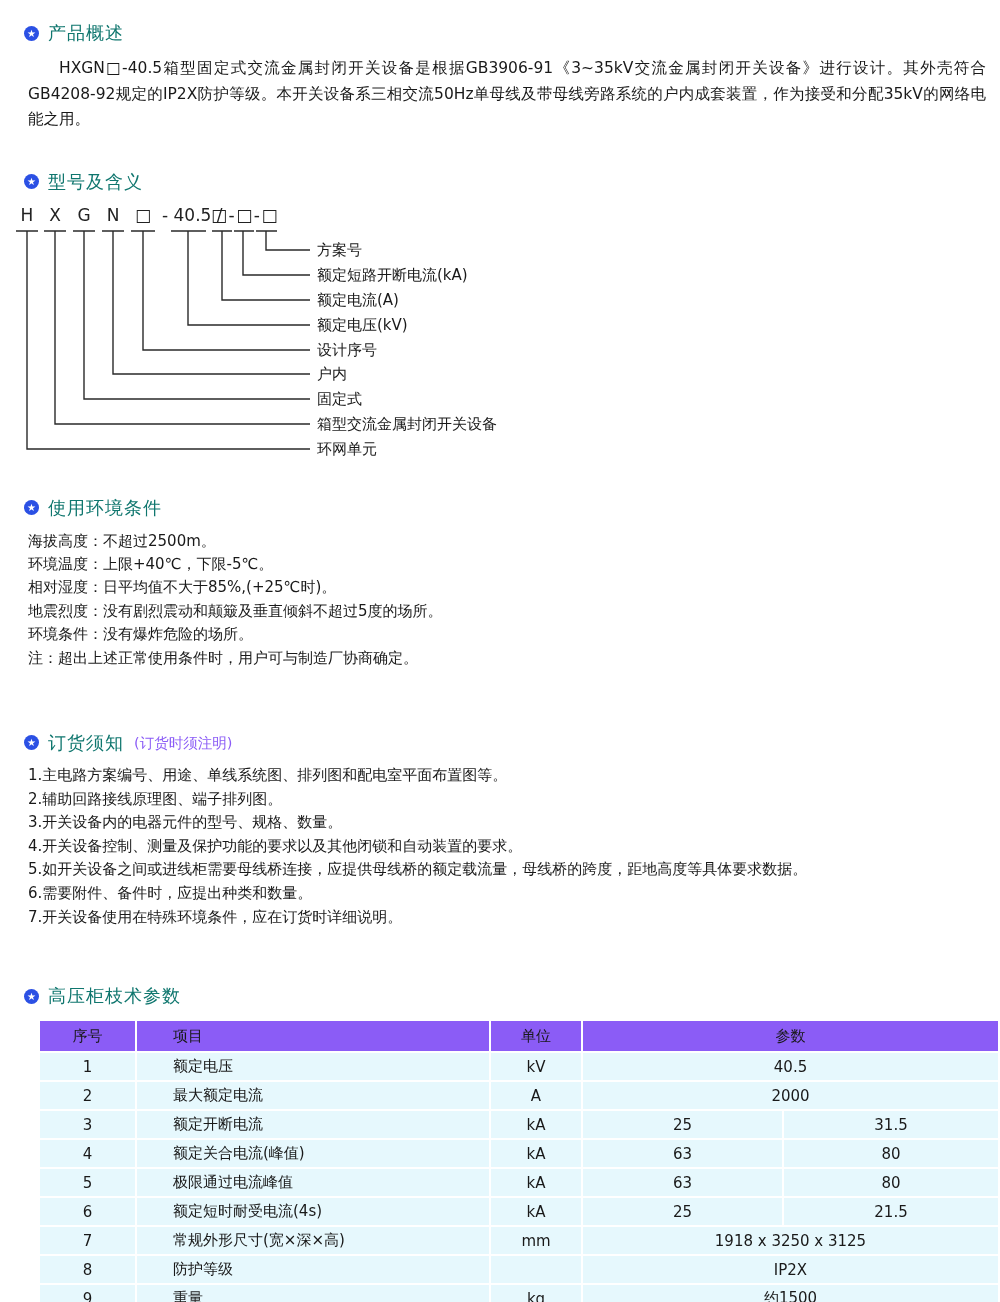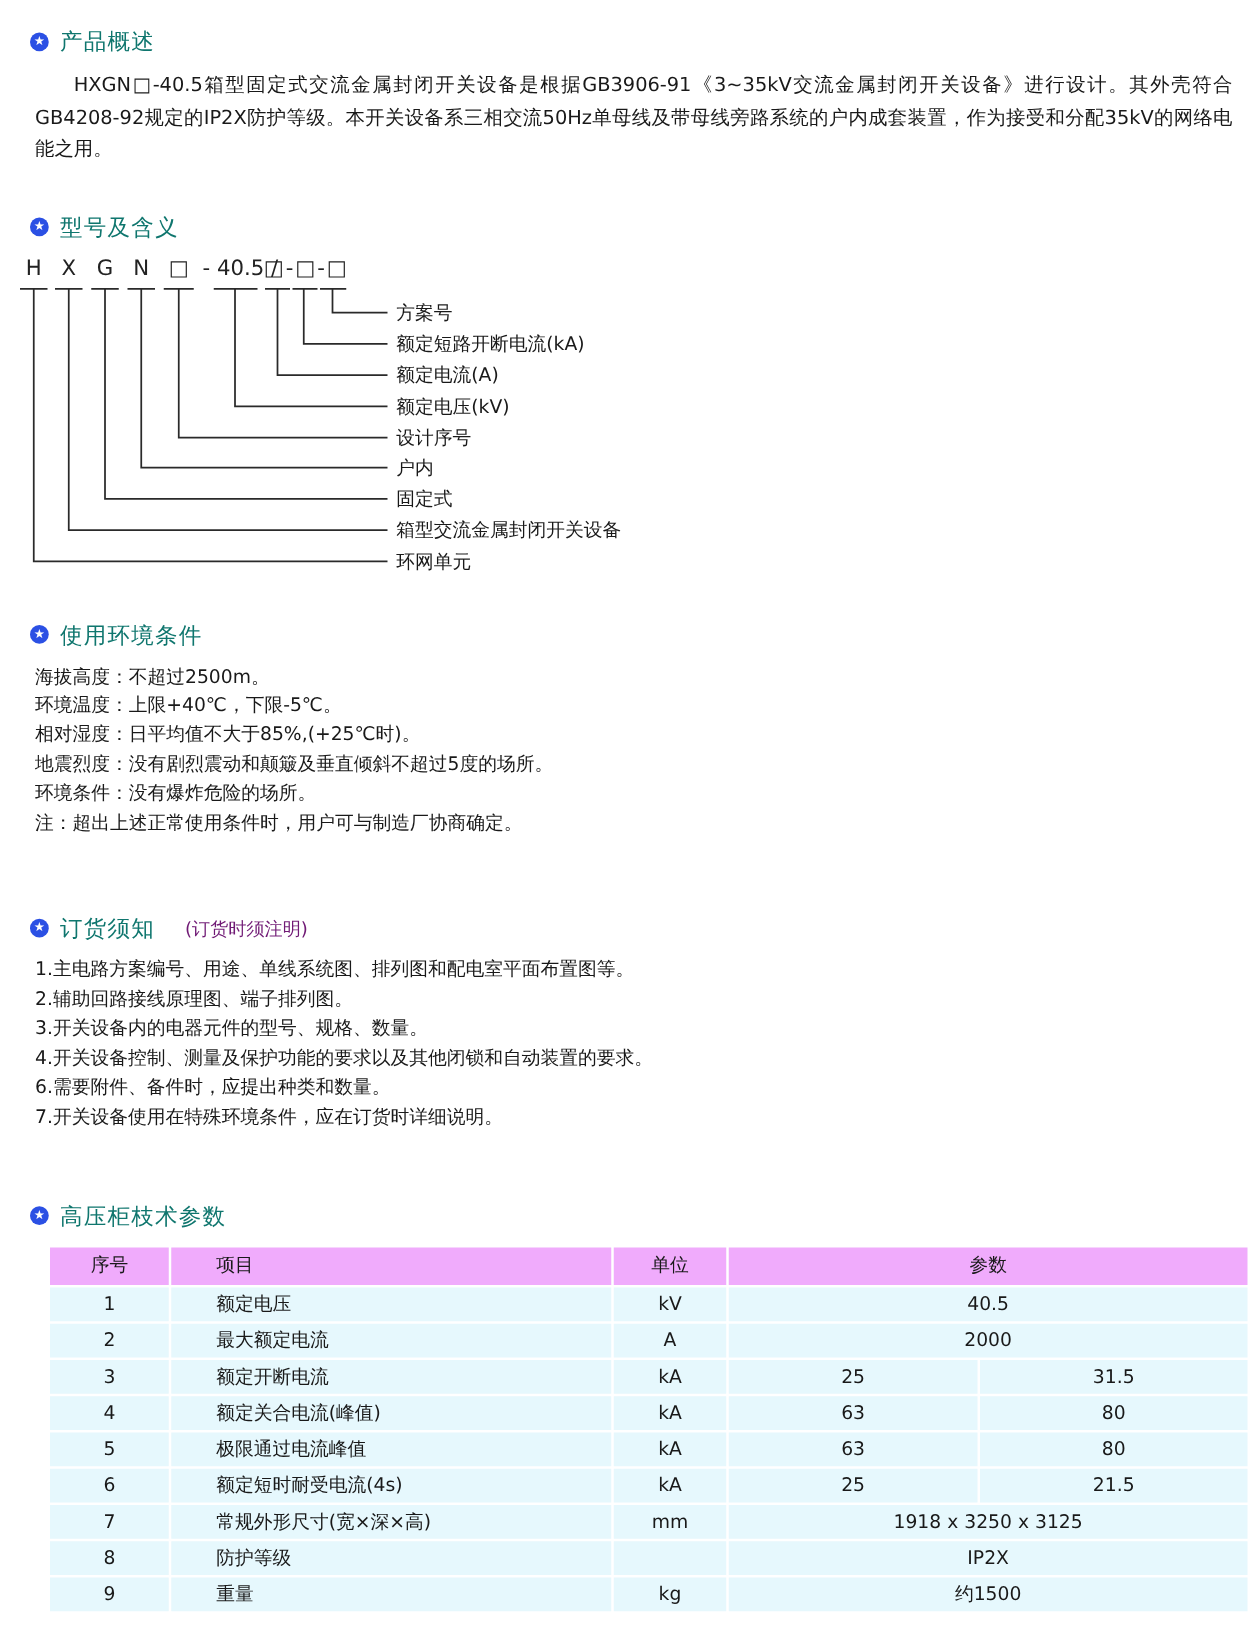--- a/index.html
+++ b/index.html
@@ -2,21 +2,21 @@
 <html><head>
 <meta charset="utf-8">
 <style>
   html,body{margin:0;padding:0;background:#ffffff;}
   body{width:1000px;height:1302px;font-family:"DejaVu Sans","Liberation Sans",sans-serif;color:#191919;}
   .page{position:relative;width:1000px;height:1302px;overflow:hidden;}
 
   
   .sec-head{display:flex;align-items:center;margin-left:24px;height:26px;}
   .sec-head .title{font-size:18px;color:#0f766e;letter-spacing:1px;}
-  .sec-head .subtitle{font-size:14.5px;color:#701a75;margin-left:24px;padding-top:2px;}
+  .sec-head .subtitle{font-size:14.5px;color:#8b5cf6;margin-left:10px;padding-top:2px;}
   .sec-icon{width:15px;height:15px;border-radius:50%;background:#2b50e4;color:#ffffff;
             display:inline-flex;align-items:center;justify-content:center;
             font-size:10px;line-height:15px;margin-right:9px;flex:0 0 auto;}
   .sh-overview{padding-top:20px;}
   .sh-model{margin-top:36px;}
   .sh-env{margin-top:33px;}
   .sh-order{margin-top:60px;}
   .sh-params{margin-top:54px;}
 
   
@@ -41,21 +41,21 @@
   .text-lines div{line-height:23.4px;}
   .order-lines{margin:8px 12px 0 28px;font-size:15px;}
   .order-lines div{line-height:23.6px;}
 
   
   .tbl-wrap{margin:10px 0 0 38px;}
   table{border-collapse:separate;border-spacing:2px;table-layout:fixed;}
   col.c-no{width:95px;}col.c-item{width:352px;}col.c-unit{width:90px;}
   col.c-p1{width:199px;}col.c-p2{width:214px;}
   th,td{font-weight:normal;font-size:15px;color:#191919;padding:0;}
-  thead th{background:#f0abfc;height:30px;text-align:center;}
+  thead th{background:#8b5cf6;height:30px;text-align:center;}
   tbody td{background:#e6f8fd;height:27px;text-align:center;}
   th.a-left,td.a-left{text-align:left;padding-left:36px;}
 </style>
 </head>
 <body>
 
 <div class="page">
 
   <div class="sec-head sh-overview">
     <span class="sec-icon">★</span>
@@ -117,20 +117,21 @@
   <div class="sec-head sh-order">
     <span class="sec-icon">★</span>
     <span class="title">订货须知</span>
     <span class="subtitle">(订货时须注明)</span>
   </div>
   <div class="order-lines">
     <div>1.主电路方案编号、用途、单线系统图、排列图和配电室平面布置图等。</div>
     <div>2.辅助回路接线原理图、端子排列图。</div>
     <div>3.开关设备内的电器元件的型号、规格、数量。</div>
     <div>4.开关设备控制、测量及保护功能的要求以及其他闭锁和自动装置的要求。</div>
+    <div>5.如开关设备之间或进线柜需要母线桥连接，应提供母线桥的额定载流量，母线桥的跨度，距地高度等具体要求数据。</div>
     <div>6.需要附件、备件时，应提出种类和数量。</div>
     <div>7.开关设备使用在特殊环境条件，应在订货时详细说明。</div>
   </div>
 
   <div class="sec-head sh-params">
     <span class="sec-icon">★</span>
     <span class="title">高压柜枝术参数</span>
   </div>
 
   <div class="tbl-wrap">

